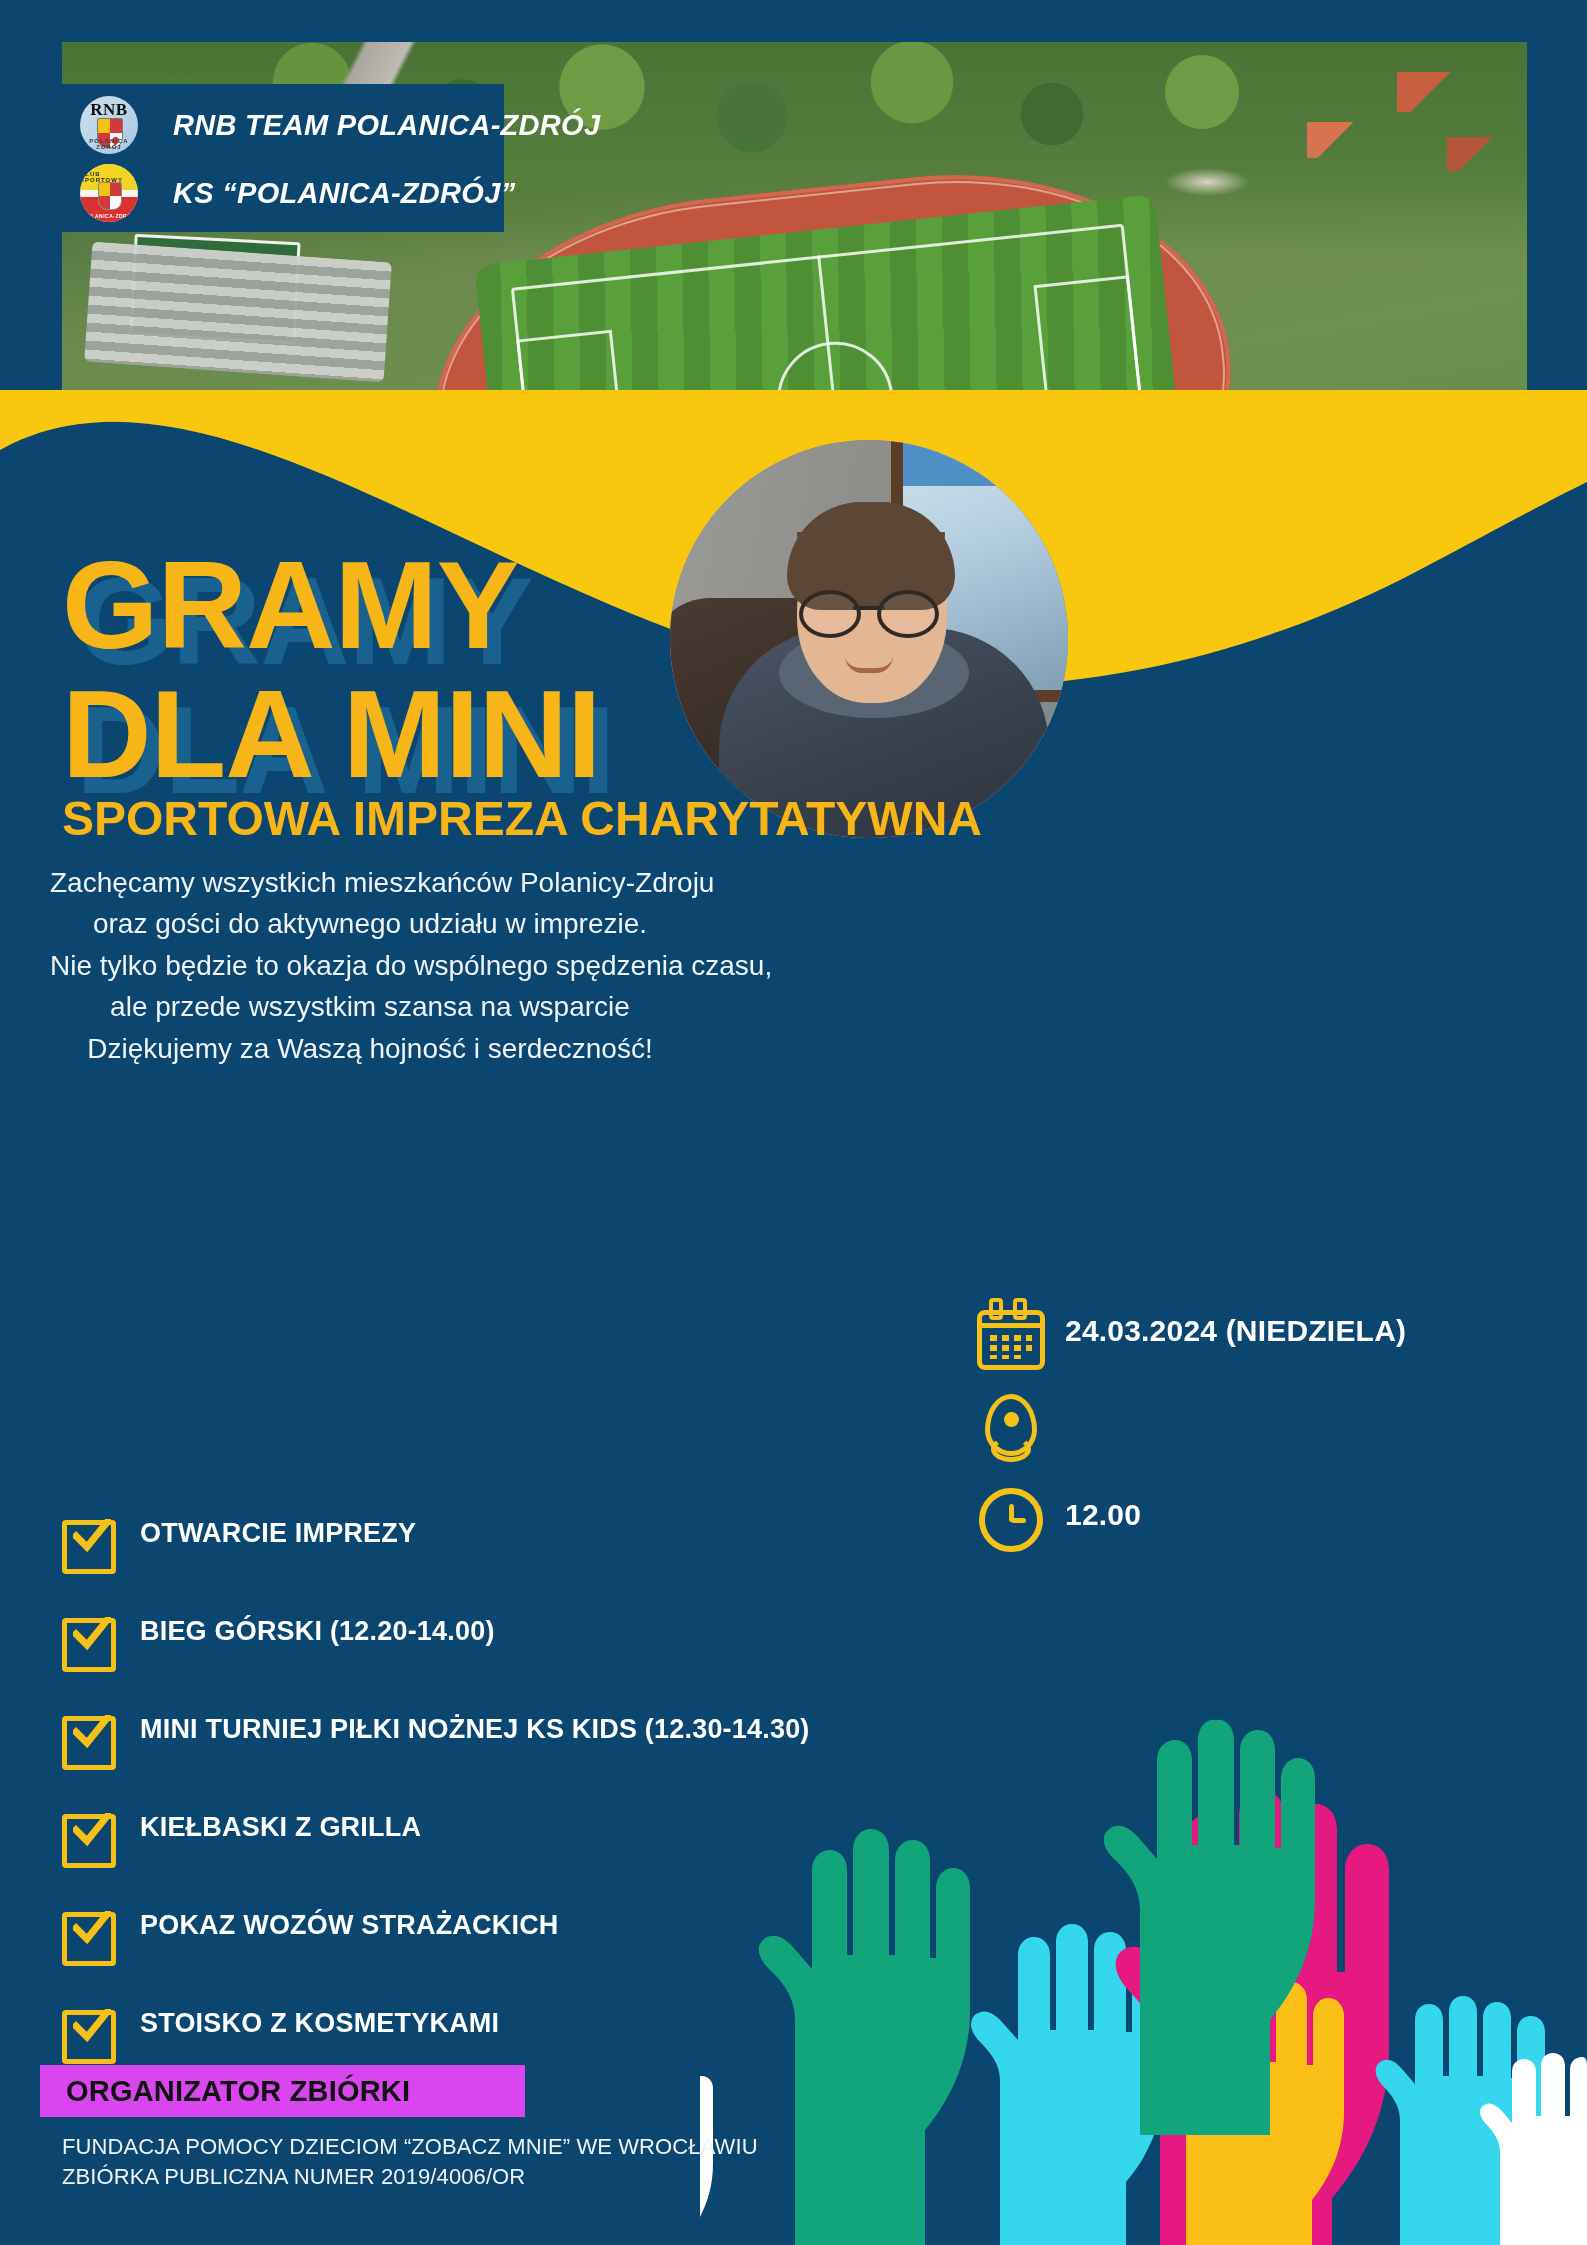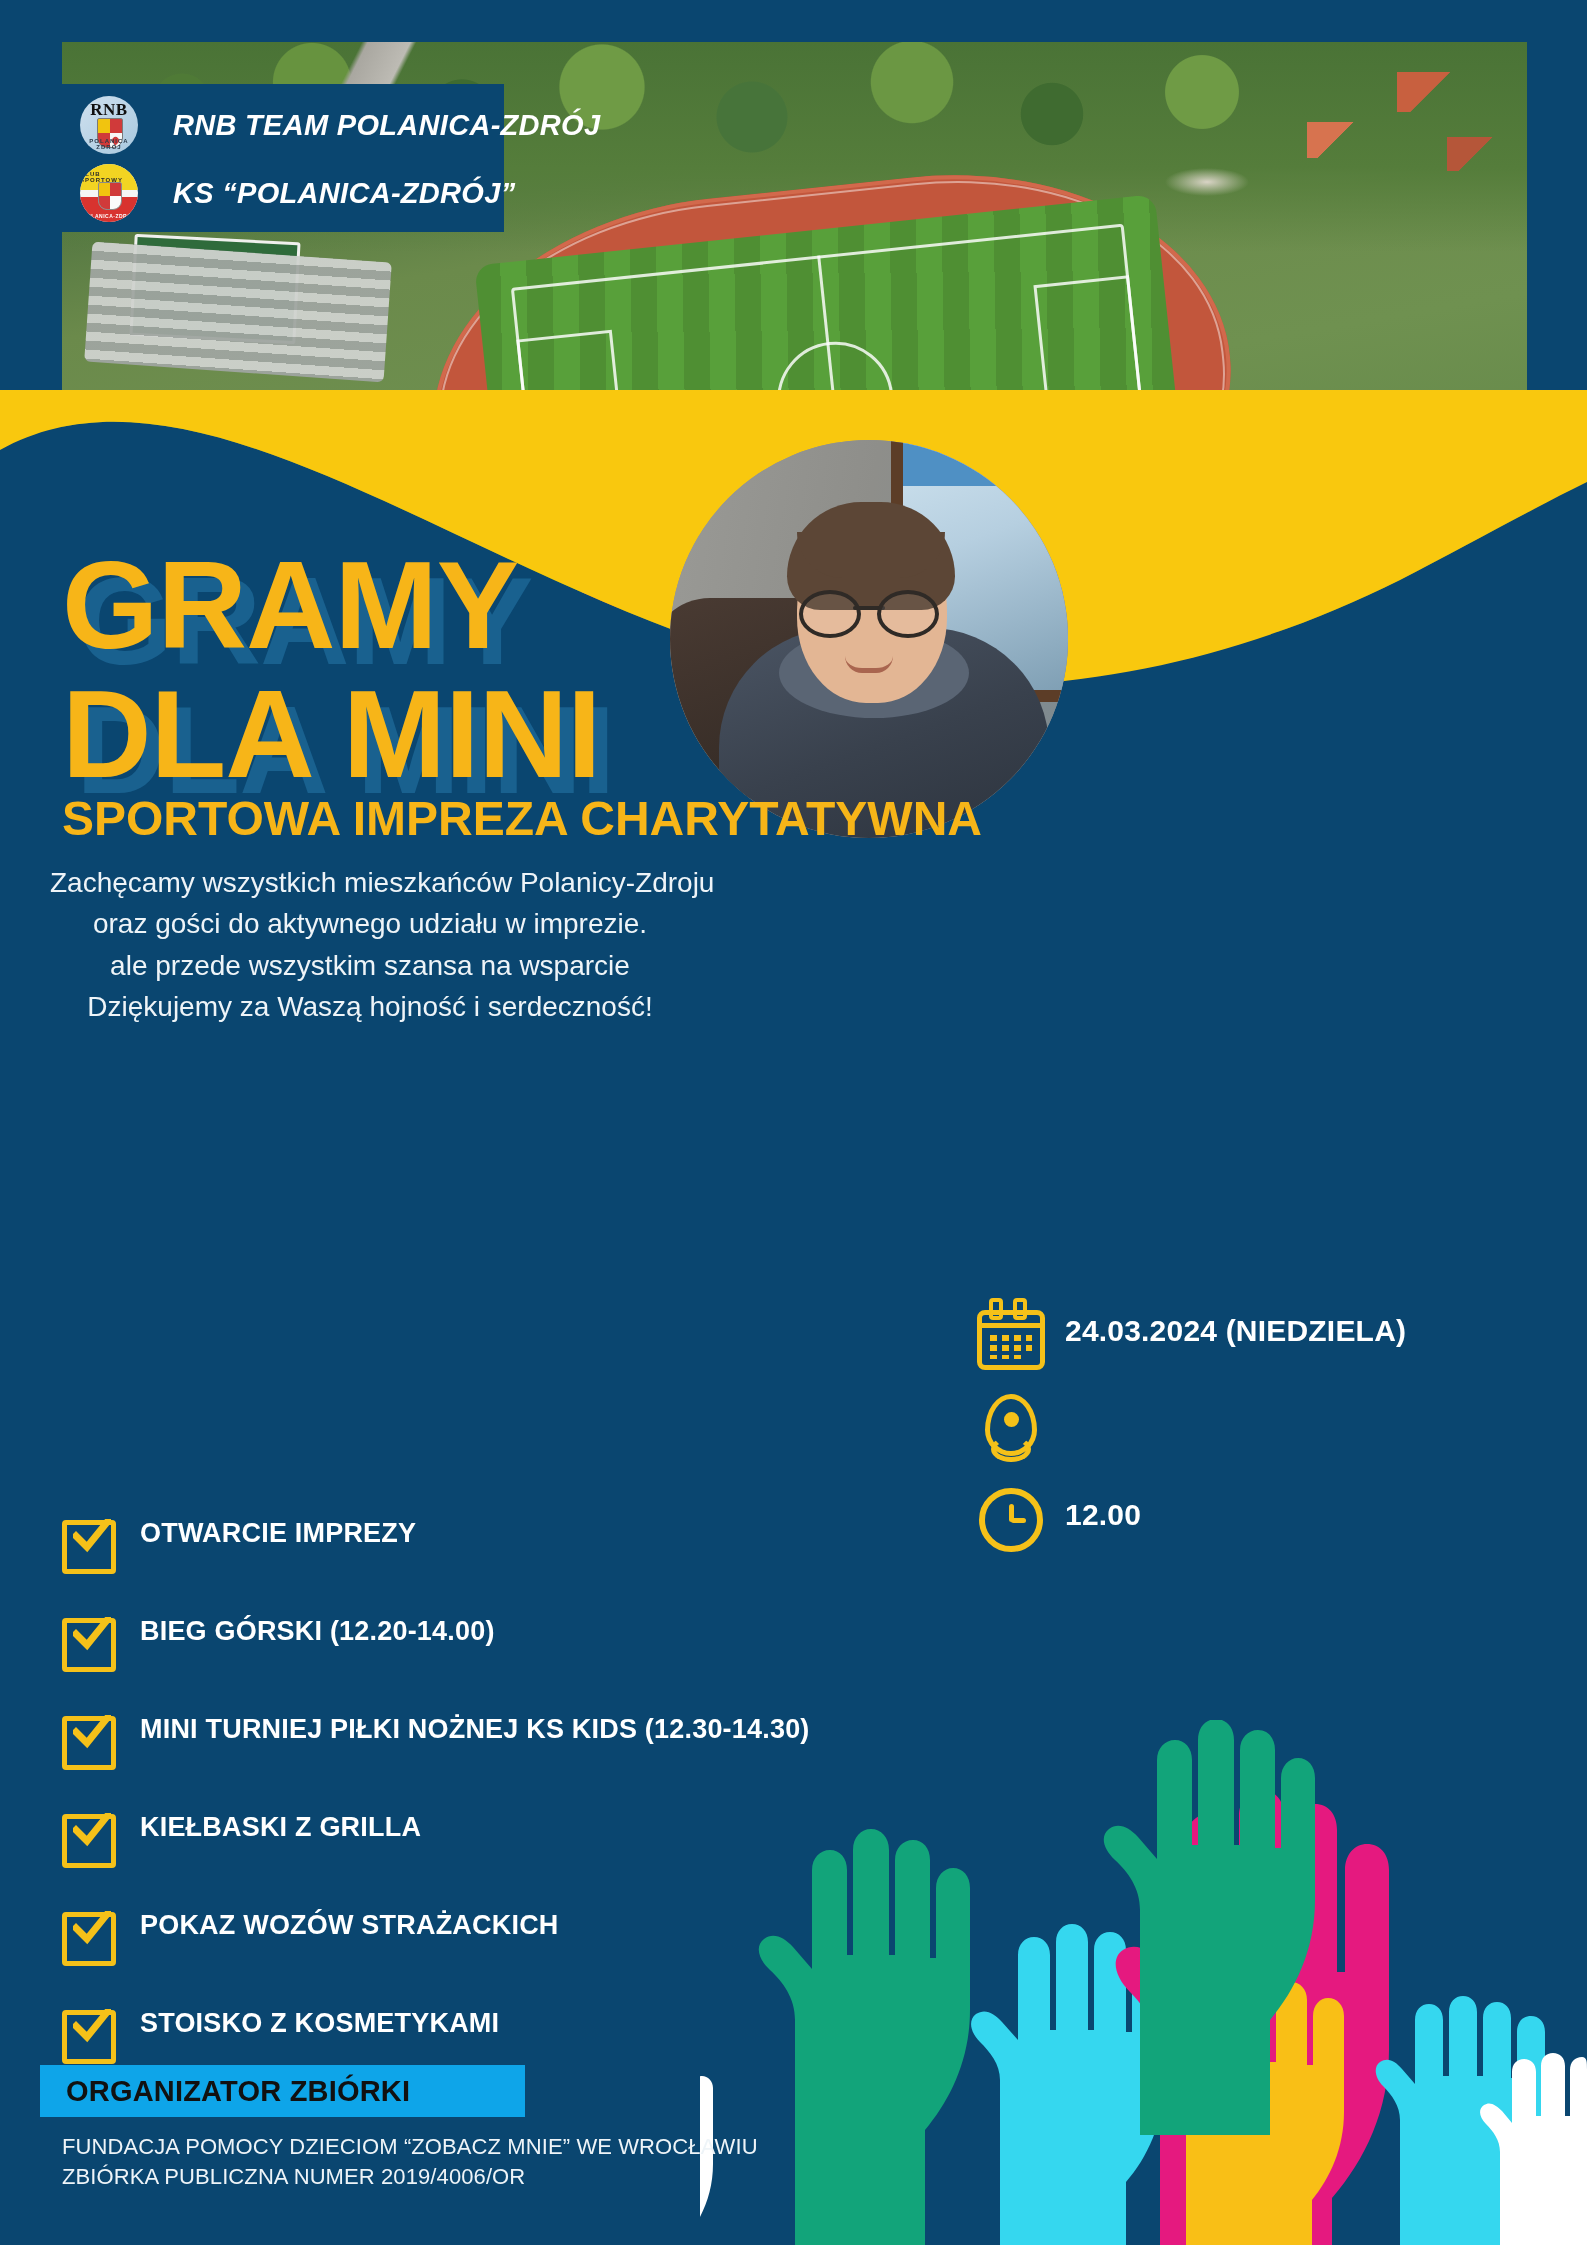--- a/index.html
+++ b/index.html
@@ -280,21 +280,21 @@
   }
   .check-label{
     color:#ffffff;font:900 27px/1 "Liberation Sans",sans-serif;letter-spacing:.2px;white-space:nowrap;
   }
 
   
   .hands{position:absolute;left:700px;top:1720px;width:887px;height:525px;}
 
   
   .org-bar{
-    position:absolute;left:40px;top:2065px;width:485px;height:52px;background:#0ea5e9;
+    position:absolute;left:40px;top:2065px;width:485px;height:52px;background:#d946ef;
     display:flex;align-items:center;padding-left:26px;box-sizing:border-box;
   }
   .org-bar span{font:900 29px/1 "Liberation Sans",sans-serif;color:#111;letter-spacing:.2px;}
   .org-lines{position:absolute;left:62px;top:2132px;color:#eef4f8;
     font:400 22px/1.38 "Liberation Sans",sans-serif;letter-spacing:.1px;}
   .org-lines div{white-space:nowrap;}
 </style>
 </head>
 <body>
 
@@ -368,20 +368,21 @@
 
   <div class="title-wrap">
     <div class="title-line l1">GRAMY</div>
     <div class="title-line l2">DLA MINI</div>
   </div>
   <div class="subtitle">SPORTOWA IMPREZA CHARYTATYWNA</div>
 
   <div class="desc">
     <div>Zachęcamy wszystkich mieszkańców Polanicy-Zdroju</div>
     <div>oraz gości do aktywnego udziału w imprezie.</div>
+    <div>Nie tylko będzie to okazja do wspólnego spędzenia czasu,</div>
     <div>ale przede wszystkim szansa na wsparcie</div>
     <div>Dziękujemy za Waszą hojność i serdeczność!</div>
   </div>
 
   <div class="info">
 
     <div class="info-row">
       <div class="info-icon">
         <div class="cal-ring a"></div>
         <div class="cal-ring b"></div>

